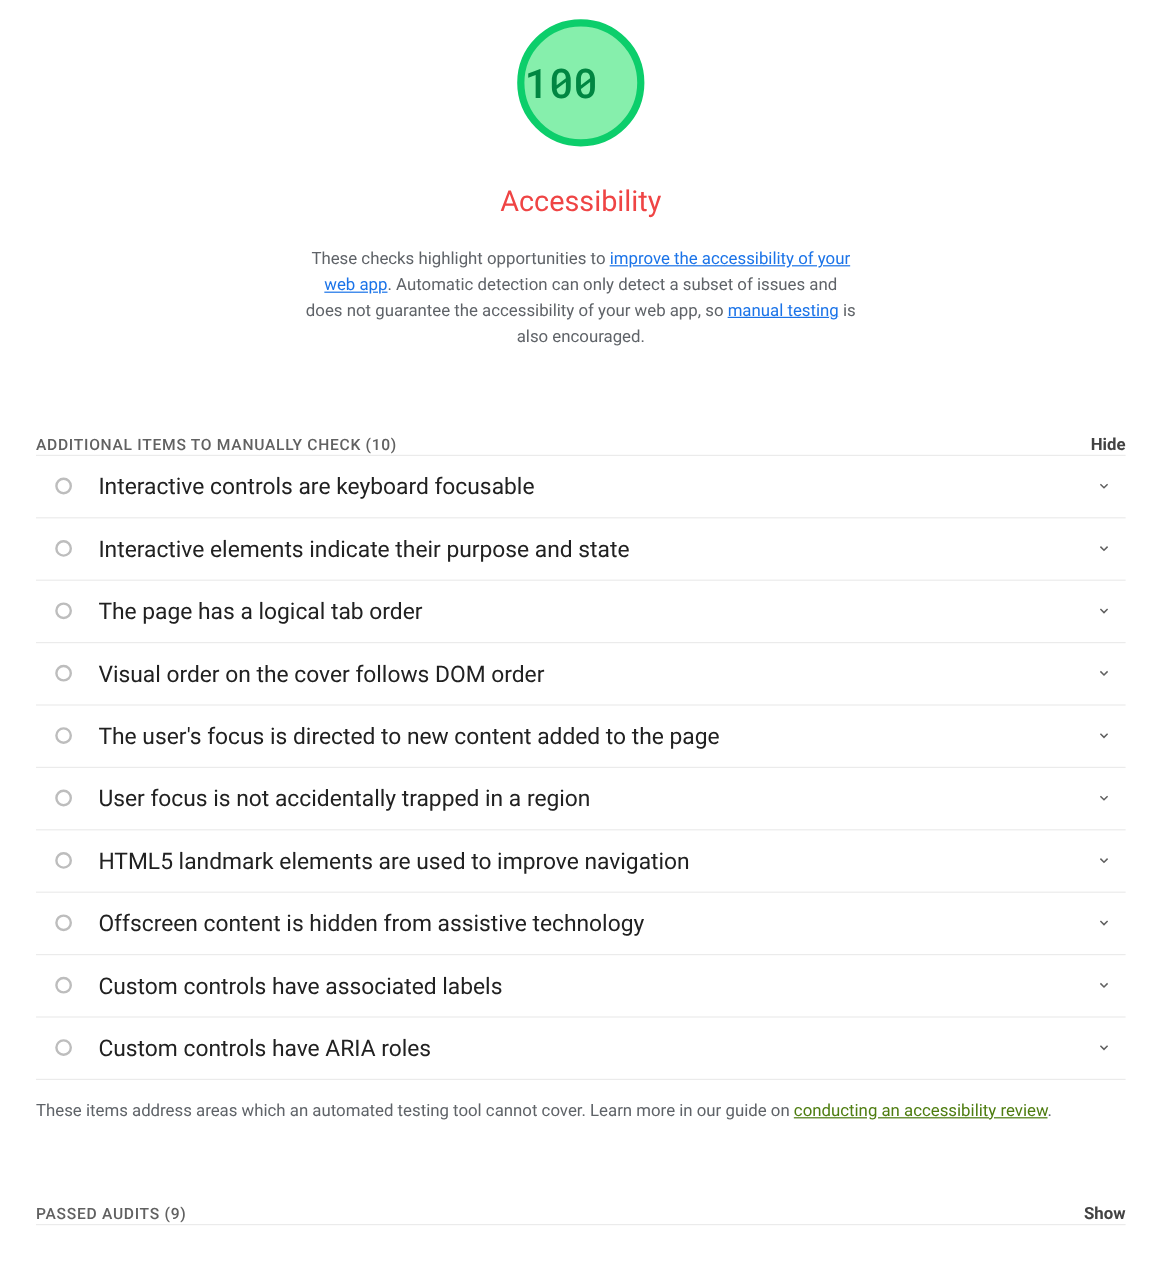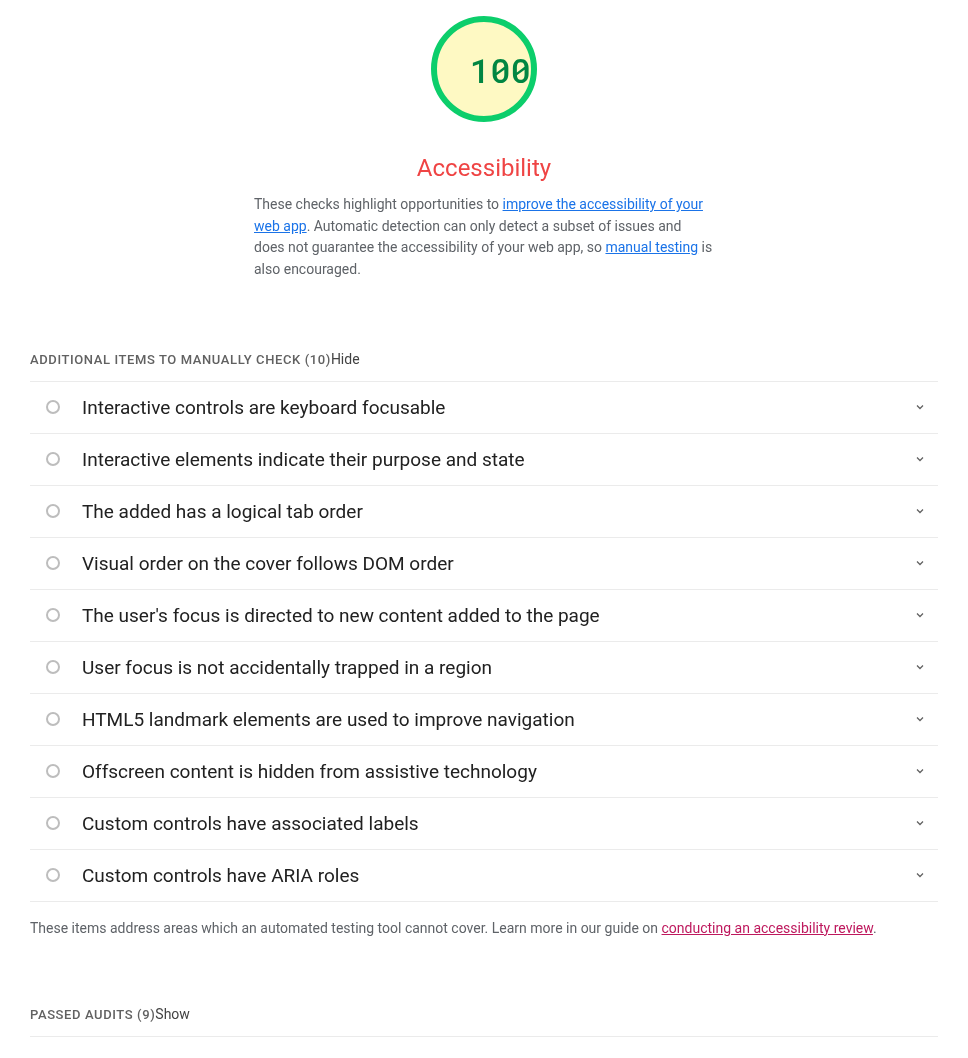--- a/index.html
+++ b/index.html
@@ -17,73 +17,74 @@
     .gauge-wrap {
       display: flex;
       flex-direction: column;
       align-items: center;
       padding-top: 16px;
     }
     .gauge {
       width: 106px;
       height: 106px;
       border-radius: 50%;
-      background: #fef9c3;
+      background: #86efac;
       border: 6px solid #0cce6b;
       display: flex;
       align-items: center;
-      justify-content: flex-end;
+      justify-content: flex-start;
     }
     .gauge-score {
       font-family: "Roboto Mono", Menlo, Consolas, monospace;
       font-size: 34px;
       font-weight: 500;
       color: #018642;
     }
     .gauge-title {
       margin-top: 32px;
       font-size: 24px;
       font-weight: 400;
       color: #ef4444;
     }
     .description {
       max-width: 460px;
-      text-align: left;
-      margin: 12px auto 0;
+      text-align: center;
+      margin: 24px auto 0;
       font-size: 14px;
       line-height: 1.55;
       color: #5f6368;
     }
     .description a {
       color: #1a73e8;
       text-decoration: underline;
     }
     .section {
       margin-top: 70px;
     }
     .section-header {
       display: flex;
-      justify-content: flex-start;
+      justify-content: space-between;
       align-items: baseline;
       border-bottom: 1px solid #ebebeb;
-      padding-bottom: 14px;
+      padding-bottom: 0;
     }
     .section-title {
       font-size: 13px;
       font-weight: 500;
       color: #616161;
       letter-spacing: 0.6px;
     }
     .section-title .count {
       color: #616161;
     }
     .section-toggle {
       font-size: 14px;
       color: #424242;
       cursor: pointer;
+      font-weight: bold;
     }
     .audit-list {
       list-style: none;
     }
     .audit-item {
       display: flex;
       align-items: center;
       border-bottom: 1px solid #ebebeb;
       padding: 14px 0;
       cursor: pointer;
@@ -105,21 +106,21 @@
       margin-right: 12px;
       color: #616161;
       flex-shrink: 0;
     }
     .footer-note {
       font-size: 14px;
       color: #5f6368;
       margin-top: 18px;
     }
     .footer-note a {
-      color: #be185d;
+      color: #4d7c0f;
       text-decoration: underline;
     }
   </style>
 </head>
 <body>
 
 <div class="gauge-wrap">
   <div class="gauge">
     <span class="gauge-score">100</span>
   </div>
@@ -147,21 +148,21 @@
     </li>
     <li class="audit-item">
       <span class="status-circle"></span>
       <span class="audit-title">Interactive elements indicate their purpose and state</span>
       <svg class="chevron" width="12" height="12" viewBox="0 0 24 24" fill="none" stroke="currentColor" stroke-width="2.5">
           <polyline points="6 9 12 15 18 9"></polyline>
         </svg>
     </li>
     <li class="audit-item">
       <span class="status-circle"></span>
-      <span class="audit-title">The added has a logical tab order</span>
+      <span class="audit-title">The page has a logical tab order</span>
       <svg class="chevron" width="12" height="12" viewBox="0 0 24 24" fill="none" stroke="currentColor" stroke-width="2.5">
           <polyline points="6 9 12 15 18 9"></polyline>
         </svg>
     </li>
     <li class="audit-item">
       <span class="status-circle"></span>
       <span class="audit-title">Visual order on the cover follows DOM order</span>
       <svg class="chevron" width="12" height="12" viewBox="0 0 24 24" fill="none" stroke="currentColor" stroke-width="2.5">
           <polyline points="6 9 12 15 18 9"></polyline>
         </svg>

